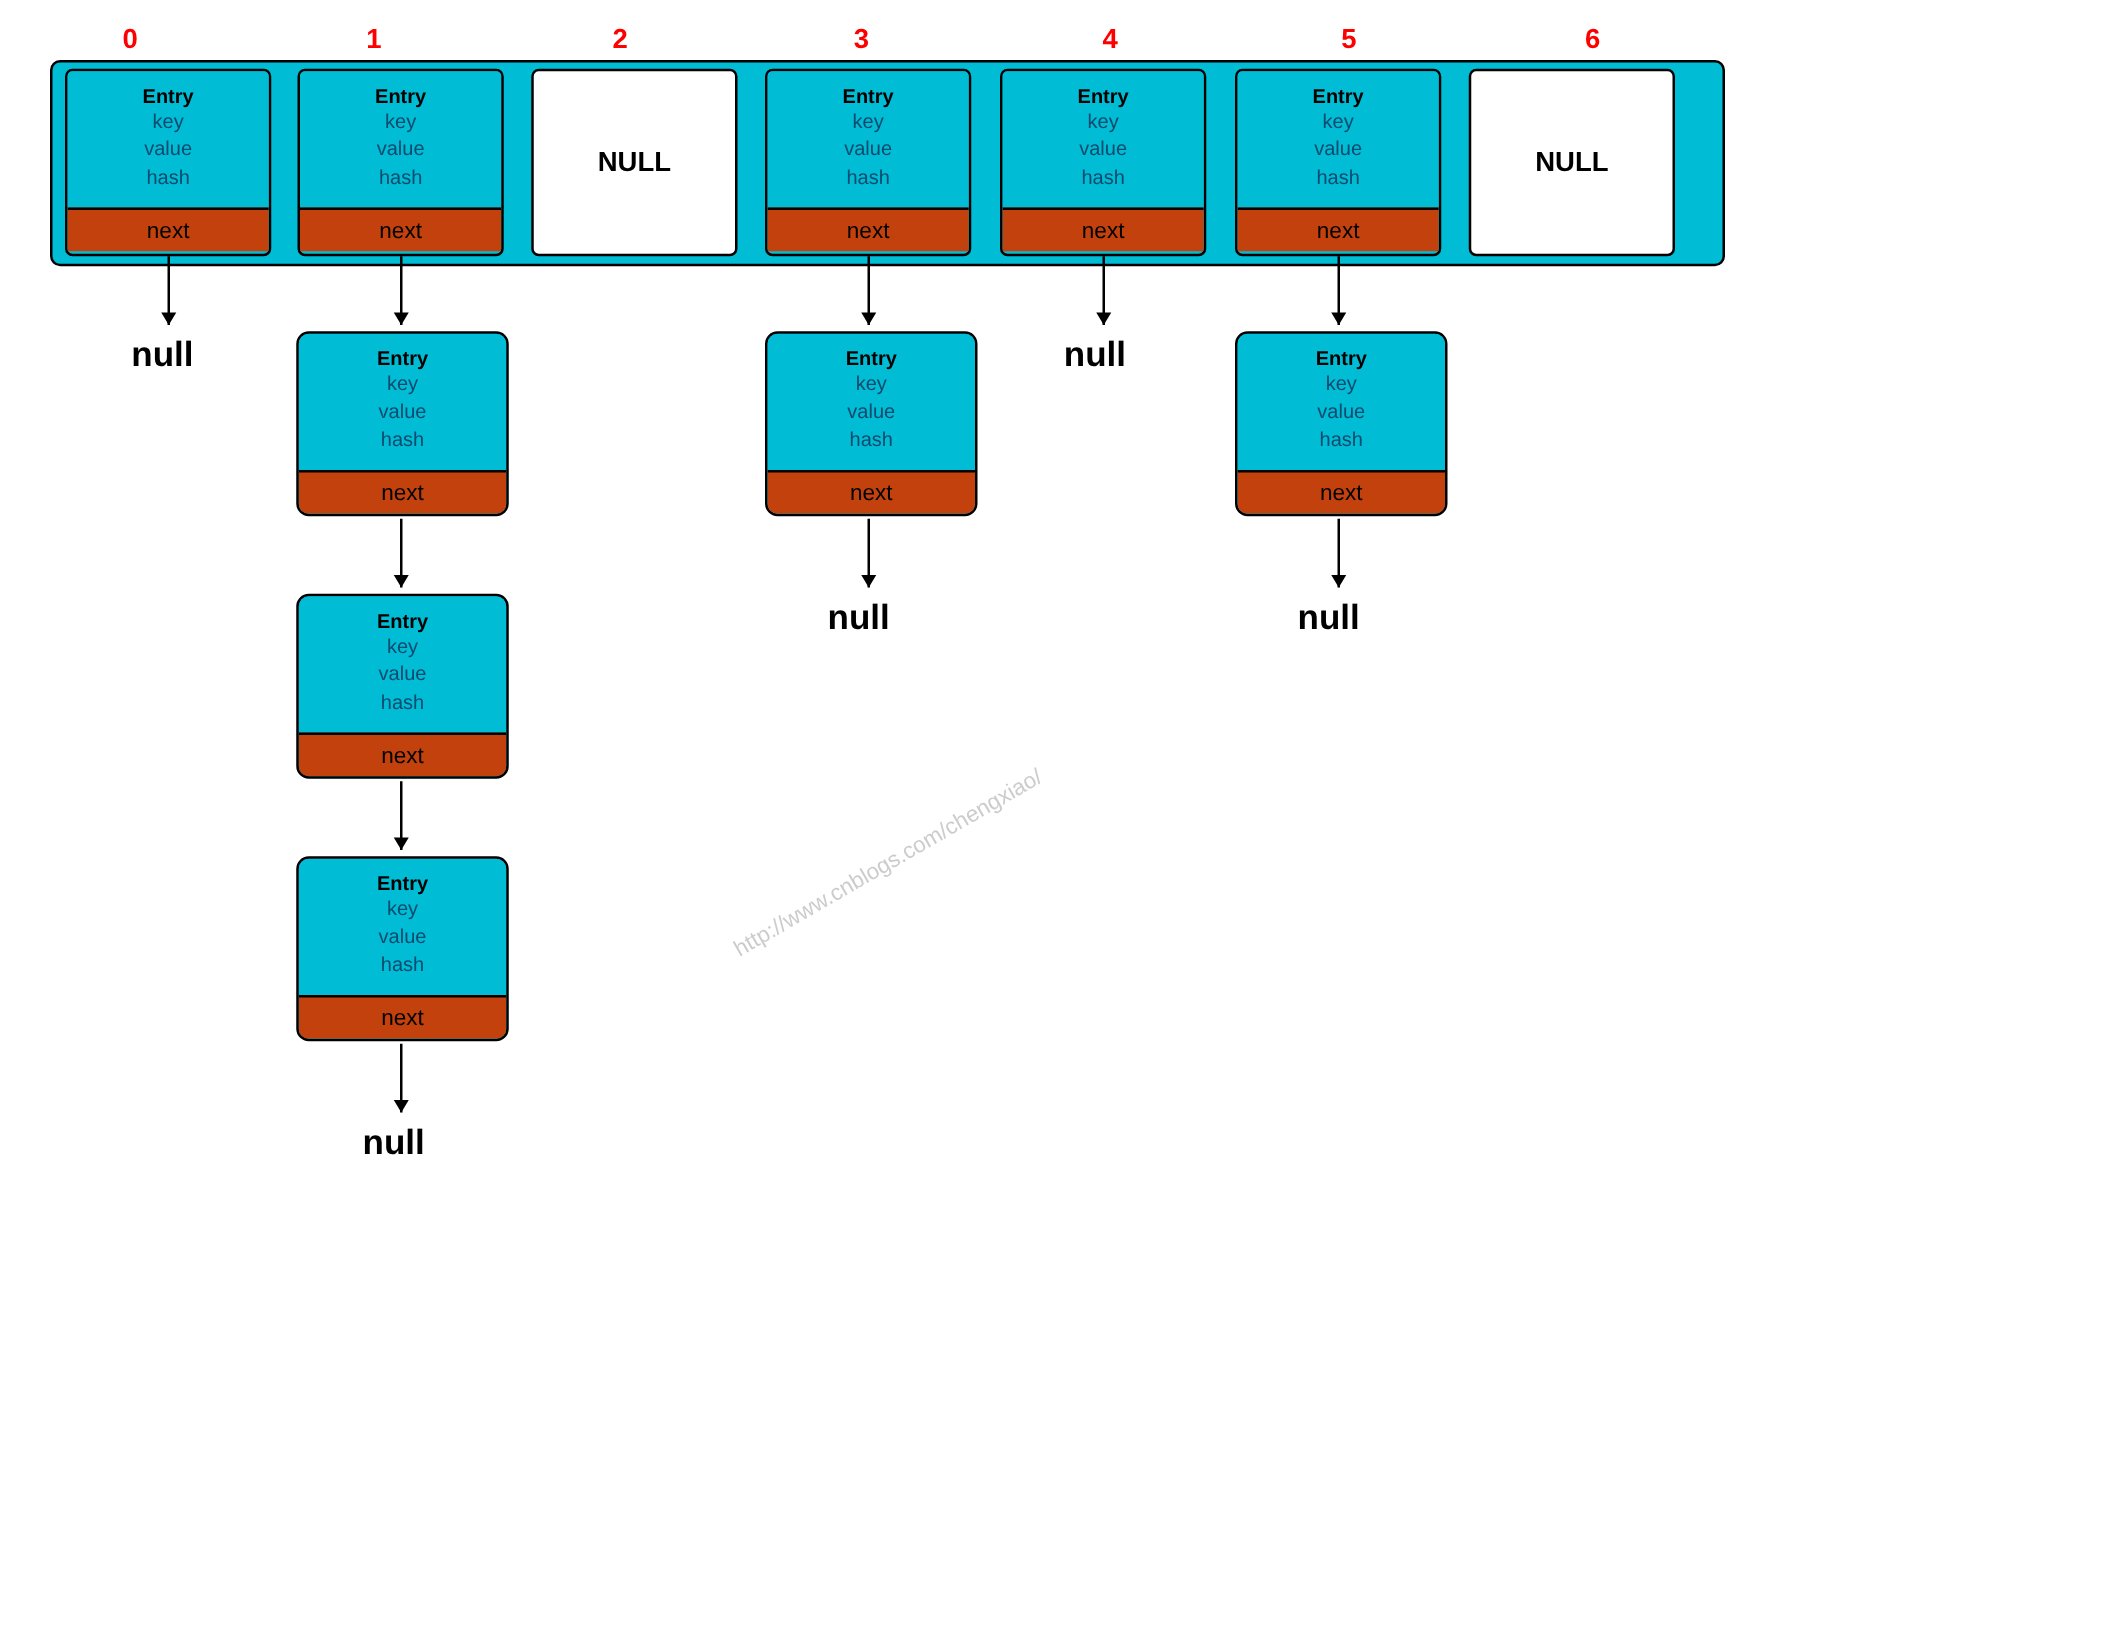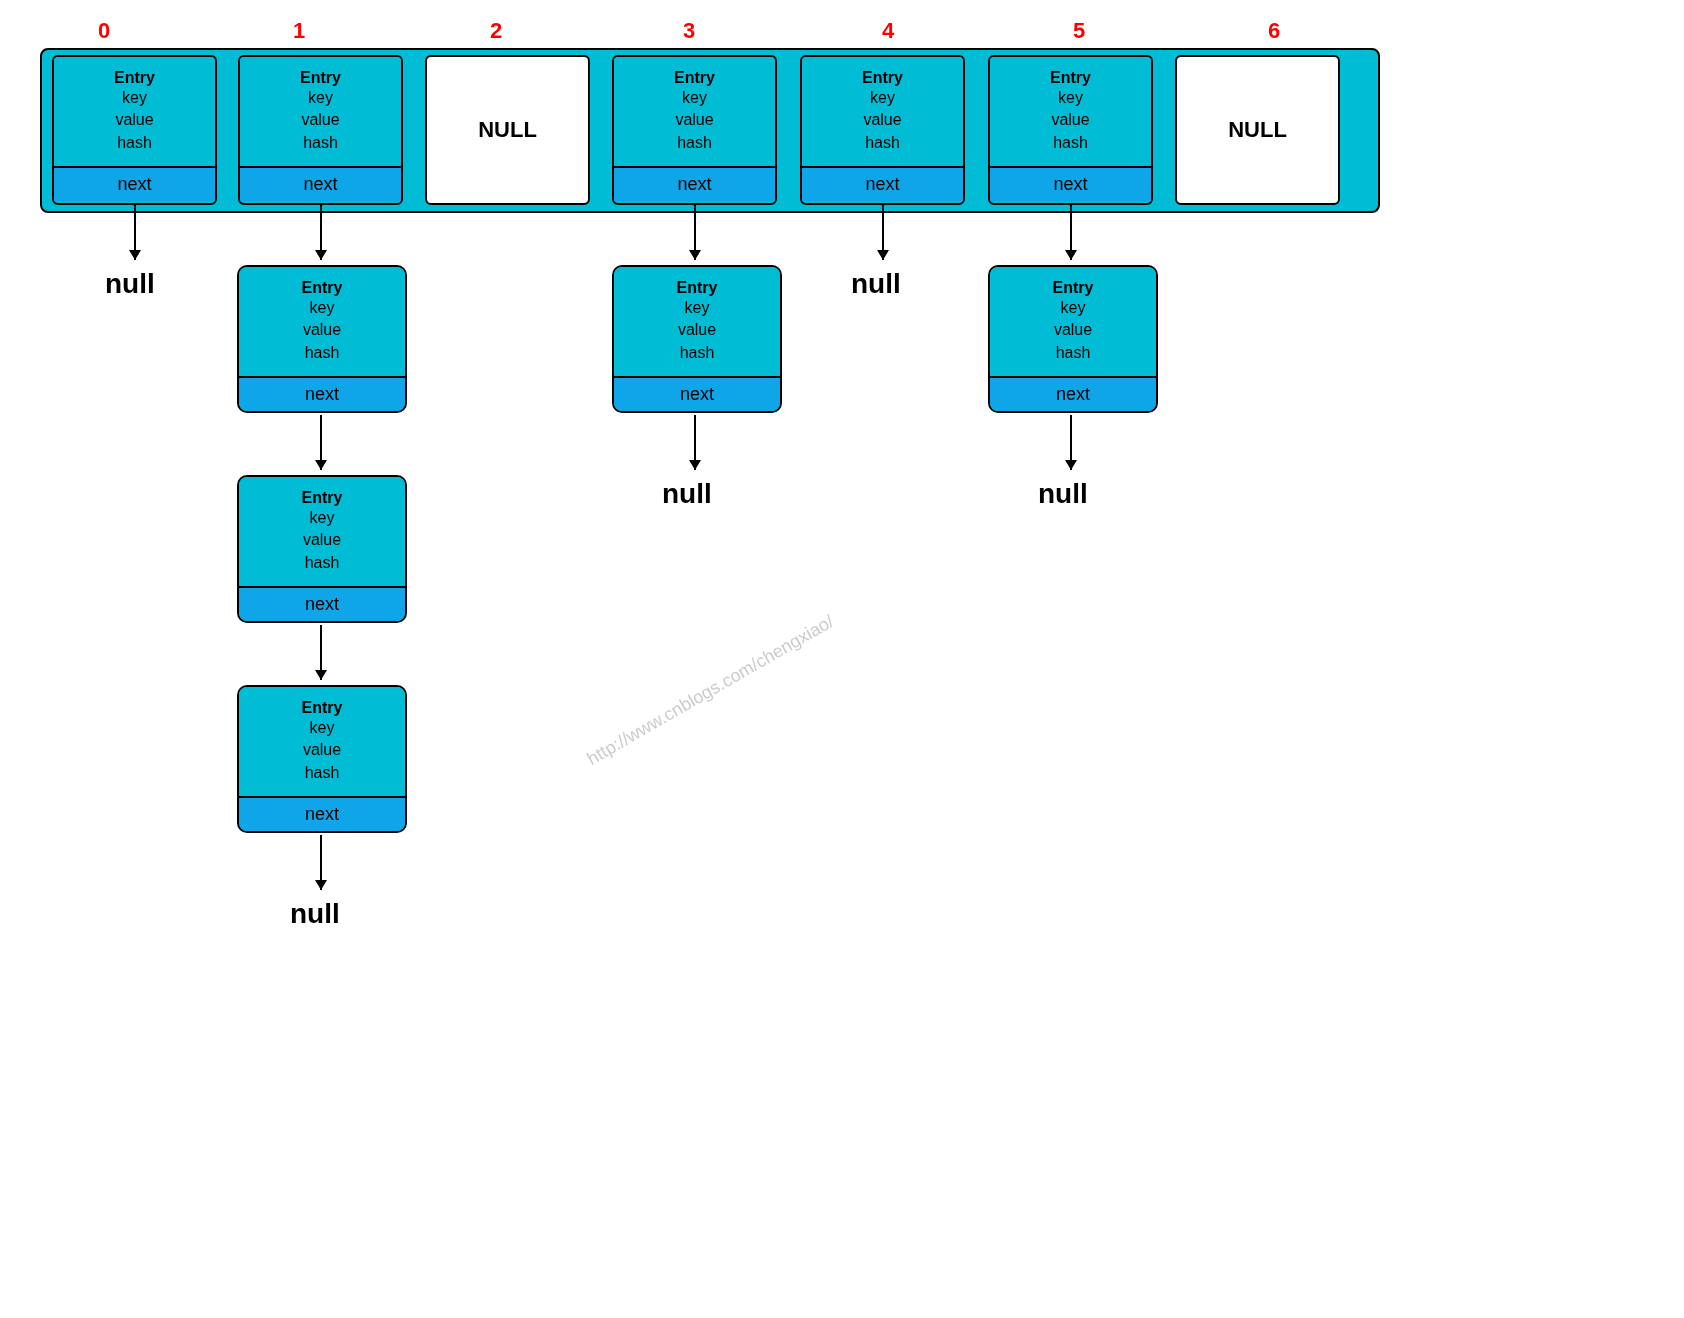--- a/index.html
+++ b/index.html
@@ -36,26 +36,26 @@
     }
 
     .entry-title {
       font-size: 16px;
       font-weight: bold;
       color: #000;
     }
 
     .entry-field {
       font-size: 16px;
-      color: #000000;
+      color: #0c4a6e;
       line-height: 1.4;
     }
 
     .entry-next {
-      background: #0ea5e9;
+      background: #c2410c;
       border-top: 2px solid #000;
       text-align: center;
       padding: 6px 0;
       font-size: 18px;
       color: #000;
     }
 
     .null-text {
       position: absolute;
       font-size: 28px;

